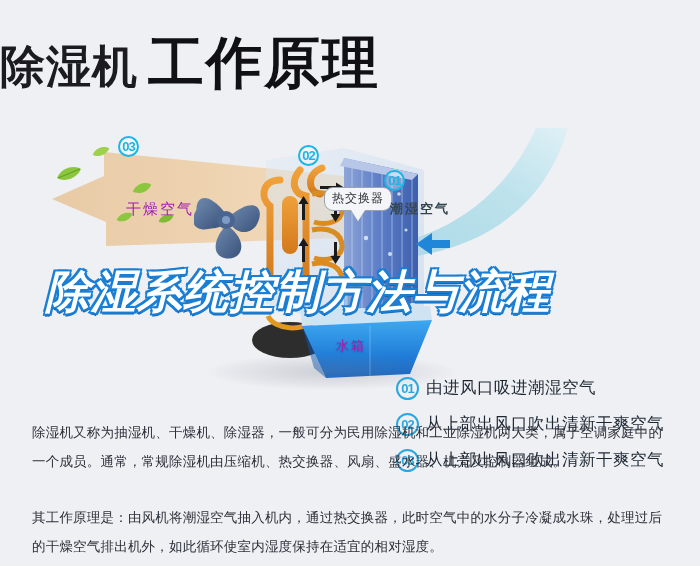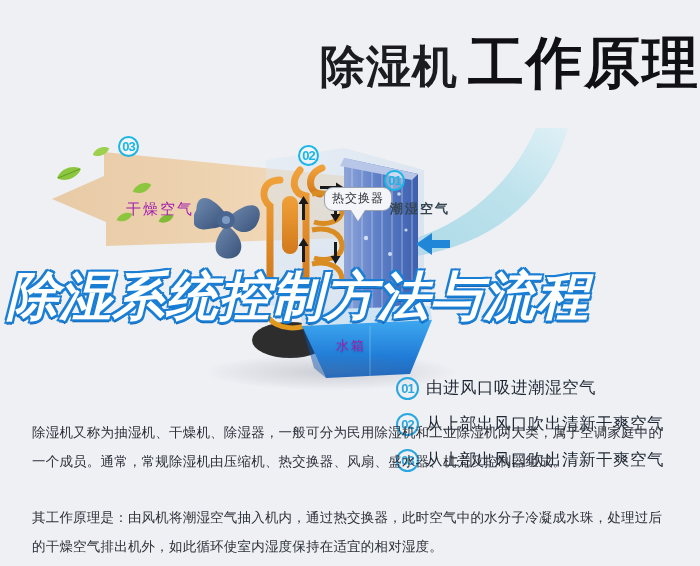--- a/index.html
+++ b/index.html
@@ -12,21 +12,21 @@
   #page {
     position: relative;
     width: 700px; height: 566px;
     background: #eff0f4;
   }
 
   
   .title-wrap {
     position: absolute;
     top: 26px; left: 0; width: 700px;
-    text-align: right;
+    text-align: left;
     white-space: nowrap;
   }
   .title-small {
     font-size: 45px;
     font-weight: 700;
     letter-spacing: 1px;
     color: #1c1c20;
     vertical-align: baseline;
   }
   .title-large {
@@ -171,21 +171,21 @@
     letter-spacing: 0.5px;
     text-align: right;
   }
 
   
   .overlay-title {
     position: absolute;
     left: 0; top: 262px;
     width: 596px;
     text-align: center;
-    font-size: 52px;
+    font-size: 45px;
     font-weight: 700;
     font-style: italic;
     letter-spacing: 1px;
     color: #ffffff;
     white-space: nowrap;
     -webkit-text-stroke: 3px #1a7fd4;
     paint-order: stroke fill;
     text-shadow:
        2px 2px 0 #1a7fd4, -2px 2px 0 #1a7fd4,
        2px -2px 0 #1a7fd4, -2px -2px 0 #1a7fd4,

